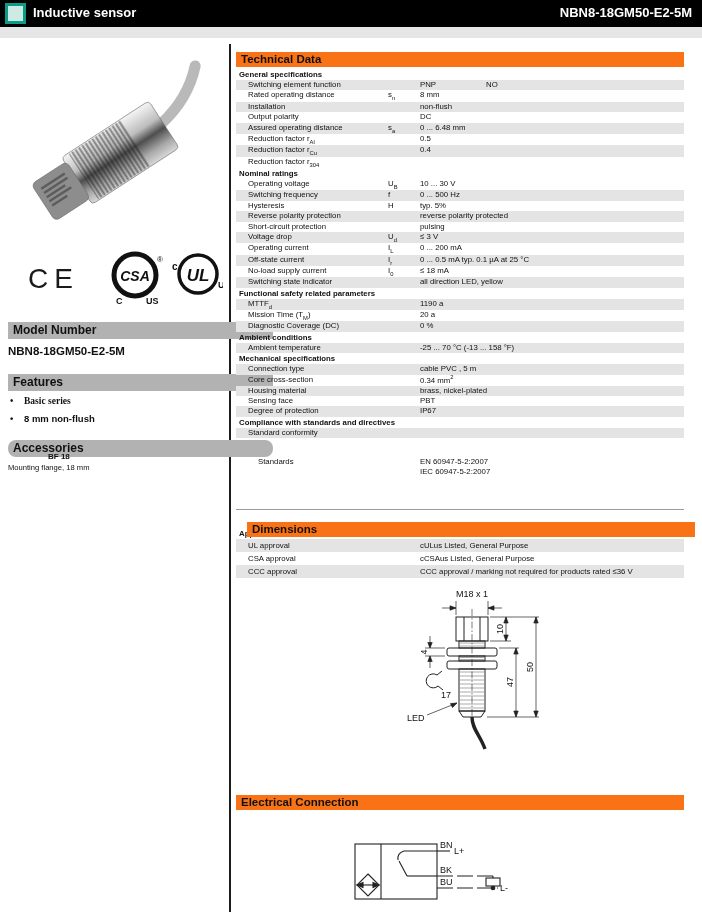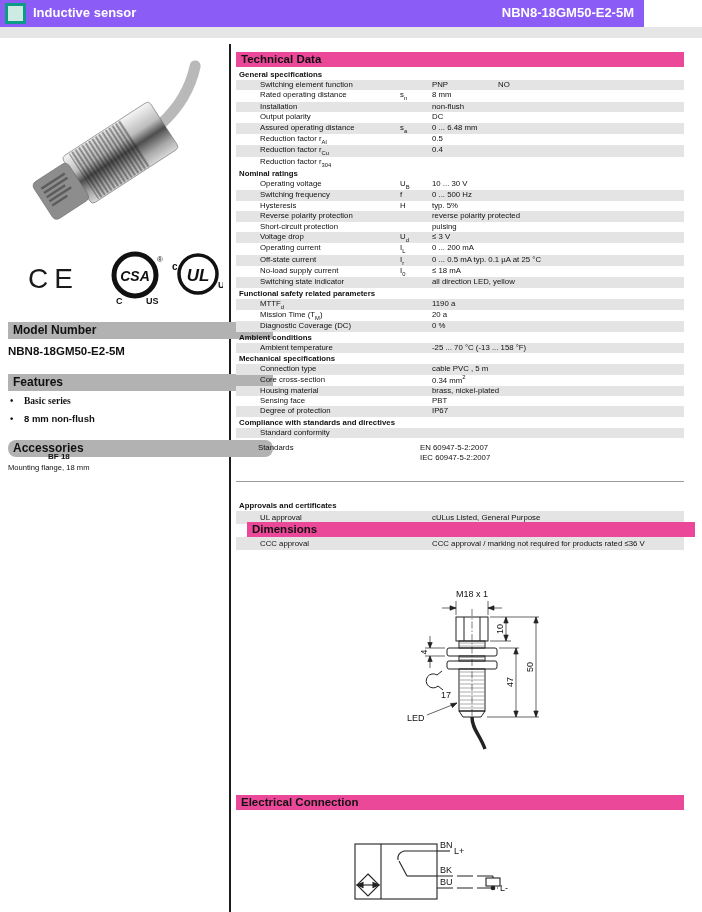--- a/index.html
+++ b/index.html
@@ -1,46 +1,46 @@
 <!DOCTYPE html>
 <html><head>
 <meta charset="utf-8">
 <style>
   html,body{margin:0;padding:0;}
   body{
     width:702px;height:912px;position:relative;background:#ffffff;
     font-family:"Liberation Sans",sans-serif;color:#111;overflow:hidden;
   }
   
-  .top-bar{position:absolute;left:0;top:0;width:644px;height:27px;background:#8b5cf6;}
+  .top-bar{position:absolute;left:0;top:0;width:702px;height:27px;background:#000000;}
   .top-strip{position:absolute;left:0;top:27px;width:702px;height:11px;background:#e6e6e6;}
   .brand-box{position:absolute;left:5px;top:3px;width:21px;height:21px;background:#cdeae3;border:3px solid #0d9a88;box-sizing:border-box;}
   .top-title{position:absolute;left:33px;top:5px;font-size:13px;font-weight:bold;color:#fff;}
   .top-model{position:absolute;right:10px;top:5px;font-size:13px;font-weight:bold;color:#fff;}
   
   .vdivider{position:absolute;left:229px;top:44px;width:2px;height:868px;background:#1c1c1c;}
   
   .photo{position:absolute;left:15px;top:48px;width:205px;height:185px;}
   .logos{position:absolute;left:18px;top:248px;width:205px;height:60px;}
   .side-bar-heading{position:absolute;left:8px;width:265px;height:17px;background:#b2b2b2;
     font-size:12px;font-weight:bold;line-height:17px;padding-left:5px;box-sizing:border-box;}
   .model-text{position:absolute;left:8px;top:345px;font-size:11.5px;font-weight:bold;}
   .feature-item{position:absolute;left:10px;font-size:9.5px;font-weight:bold;}
   .feature-item .bullet{display:inline-block;width:14px;}
   .acc-name{position:absolute;left:8px;top:452px;font-size:8px;font-weight:bold;padding-left:40px;}
   .acc-desc{position:absolute;left:8px;top:463px;font-size:7.6px;}
   
   #tech{position:absolute;left:236px;top:52px;width:448px;}
-  .main-heading{height:15px;background:#ec4899;font-size:11.5px;font-weight:bold;line-height:15px;padding-left:5px;margin-bottom:2px;}
+  .main-heading{height:15px;background:#f97316;font-size:11.5px;font-weight:bold;line-height:15px;padding-left:5px;margin-bottom:2px;}
   .sec-title{font-size:7.8px;font-weight:bold;height:11px;line-height:11.5px;padding-left:3px;}
   .sec-rule{border-top:1px solid #9a9a9a;margin-top:14px;padding-top:18px;}
-  .trow{display:flex;align-items:flex-start;min-height:10.4px;line-height:10.4px;font-size:7.8px;padding-left:12px;}
+  .trow{display:flex;align-items:flex-start;min-height:10.4px;line-height:10.4px;font-size:7.8px;}
   .trow.striped{background:#e4e4e4;}
   .trow.tall{min-height:13.2px;line-height:13.2px;}
-  .trow.twoline{line-height:9.3px;padding:5px 0;}
+  .trow.twoline{line-height:9.3px;padding:19px 0;}
   .tlabel{flex:0 0 152px;padding-left:12px;box-sizing:border-box;}
   .tlabel.ind2{padding-left:22px;}
   .tsym{flex:0 0 32px;}
   .tval{flex:1;position:relative;}
   .tval .v2{position:absolute;left:66px;top:0;}
   sub{font-size:5.8px;line-height:1;}
   sup{font-size:5.8px;line-height:1;}
   
   #dimensions{position:absolute;left:236px;top:522px;width:448px;margin-left:11px;}
   #electrical{position:absolute;left:236px;top:795px;width:448px;}

